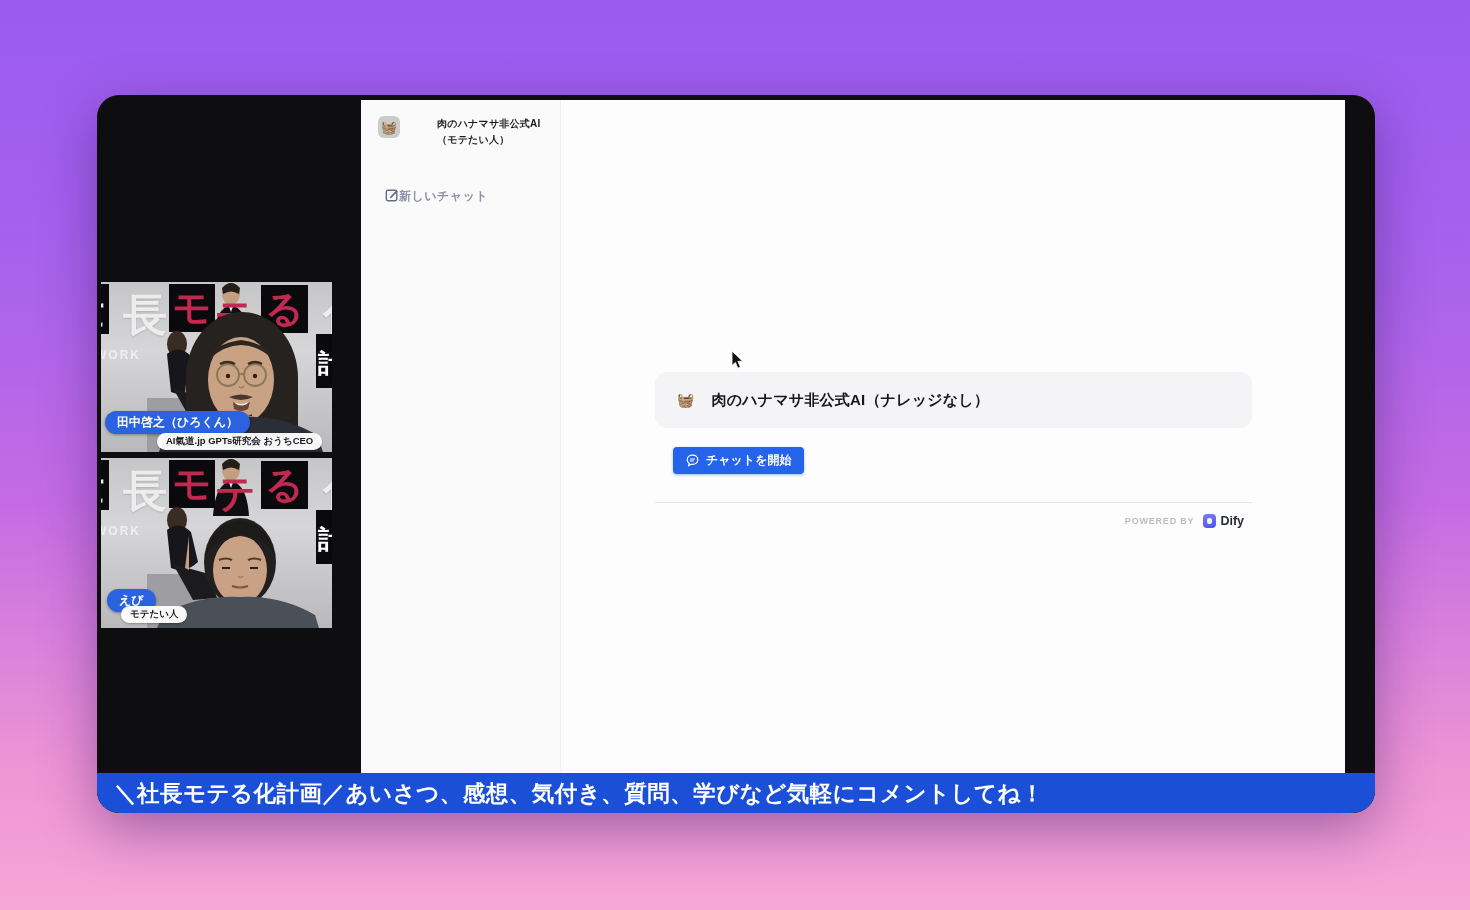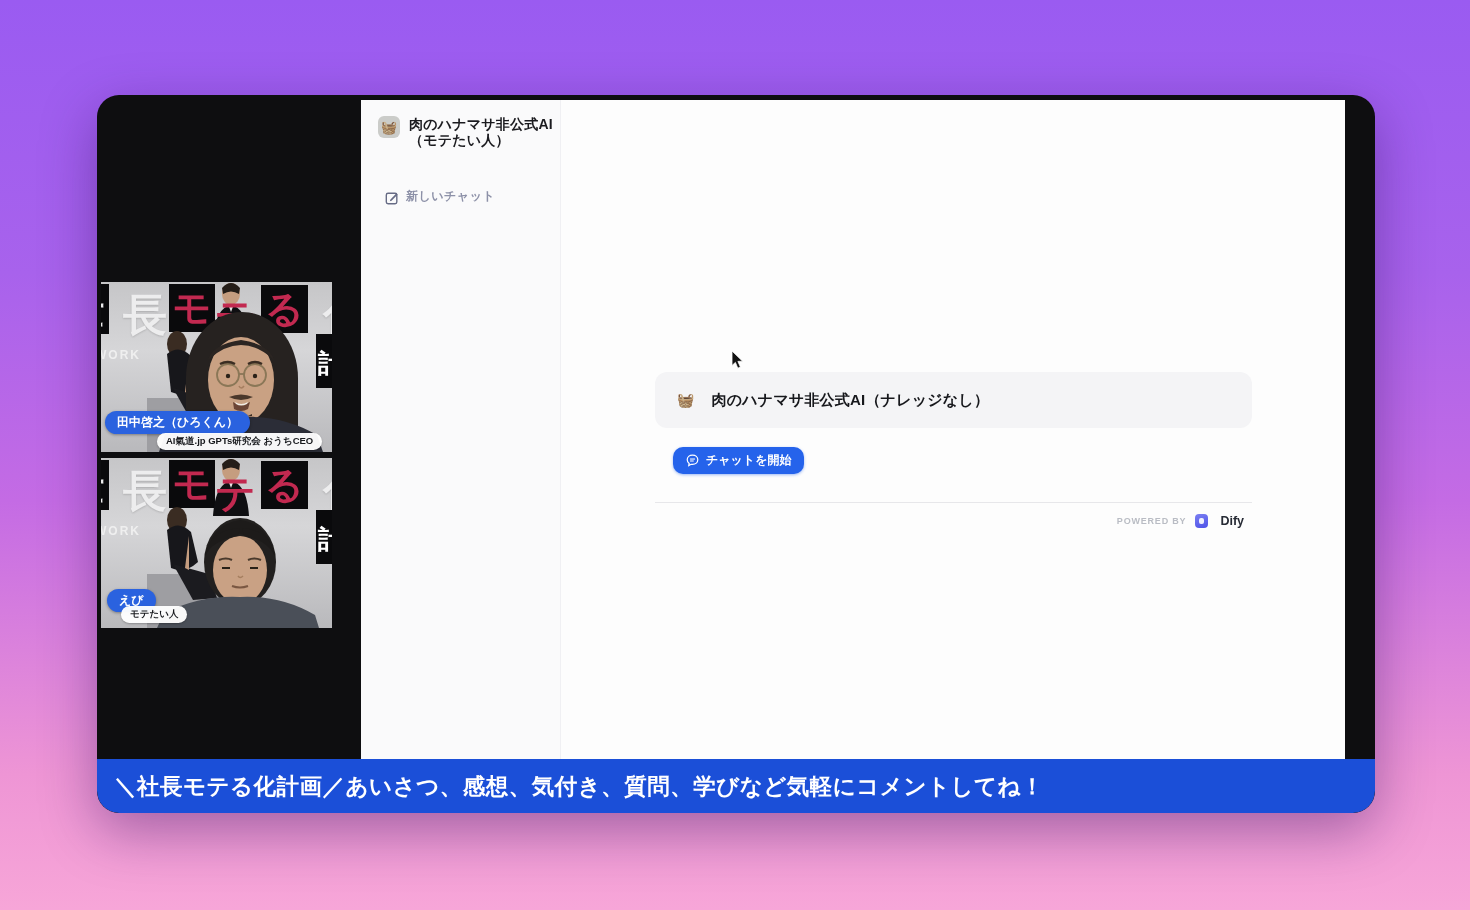--- a/index.html
+++ b/index.html
@@ -47,51 +47,51 @@
   .chat-sidebar {
     position:absolute; left:0; top:0; bottom:0; width:200px;
     background:#fafafb; border-right:1px solid #f0f0f3;
   }
   .app-header { position:absolute; left:17px; top:16px; display:flex; gap:9px; }
   .app-icon-sm {
     width:22px; height:22px; border-radius:6px; background:#eef0ea;
     display:flex; align-items:center; justify-content:center; font-size:13px; flex:0 0 auto;
     filter:saturate(.6) brightness(.85);
   }
-  .app-title { font-size:14px; font-weight:700; color:#1b1b1f; line-height:16px; letter-spacing:.2px; }
-  .new-chat { position:absolute; left:24px; top:88px; display:flex; align-items:flex-end; gap:7px; cursor:pointer; }
+  .app-title { font-size:10px; font-weight:700; color:#1b1b1f; line-height:16px; letter-spacing:.2px;margin-left:28px; }
+  .new-chat { position:absolute; left:24px; top:88px; display:flex; align-items:flex-start; cursor:pointer; }
   .new-chat svg { width:14px; height:14px; }
   .new-chat-label { font-size:12px; font-weight:600; color:#8d91a8; letter-spacing:.5px; }
 
   .welcome-card {
     position:absolute; left:294px; top:272px; width:597px; height:56px;
     background:#f4f4f6; border-radius:12px; display:flex; align-items:center; padding-left:22px; gap:9px;
   }
   .app-icon-xs { font-size:14px; filter:saturate(.6) brightness(.85); }
   .welcome-title { font-size:15px; font-weight:700; color:#17181c; letter-spacing:.2px;margin-left:8px; }
 
   .start-btn {
     position:absolute; left:312px; top:347px; height:27px; padding:0 13px;
-    background:#2563eb; border:none; border-radius:10px; color:#fff;
+    background:#2563eb; border:none; border-radius:4px; color:#fff;
     display:flex; align-items:center; gap:7px; font-size:12px; font-weight:700;
     box-shadow:0 1px 3px rgba(37,99,235,.45); cursor:pointer; font-family:inherit;
   }
   .divider { position:absolute; left:294px; top:402px; width:597px; height:1px; background:#e7e7ea; }
   .powered-row { position:absolute; left:294px; top:414px; width:597px; display:flex; justify-content:flex-end; align-items:center; gap:9px; padding-right:8px; }
   .powered-label { font-size:9px; color:#a9adb6; font-weight:600; letter-spacing:.8px; opacity:.8; }
-  .dify-brand { display:flex; align-items:center; gap:12px; cursor:pointer; }
+  .dify-brand { display:flex; align-items:center; gap:4px; cursor:pointer; }
   .dify-mark { width:13px; height:14px; border-radius:4px; background:linear-gradient(160deg,#7b7ff2,#4e52e8); position:relative; }
   .dify-mark::after{ content:""; position:absolute; left:4px; top:4px; width:5px; height:6px; border-radius:2px; background:#fff; opacity:.9; }
   .dify-name { font-size:12.5px; font-weight:700; color:#272b35; }
 
   .cursor { position:absolute; left:370px; top:251px; width:13px; height:18px; pointer-events:none; }
 
   
   .banner {
-    position:absolute; left:0; right:0; bottom:0; height:54px;
+    position:absolute; left:0; right:0; bottom:0; height:40px;
     background:#1b4fd8; border-radius:0 0 22px 22px;
     display:flex; align-items:center; padding-left:17px;
   }
   .banner-text { color:#fff; font-size:22.5px; font-weight:700; letter-spacing:.5px; white-space:nowrap; }
 </style>
 </head>
 <body>
 
 <div class="window">
 

